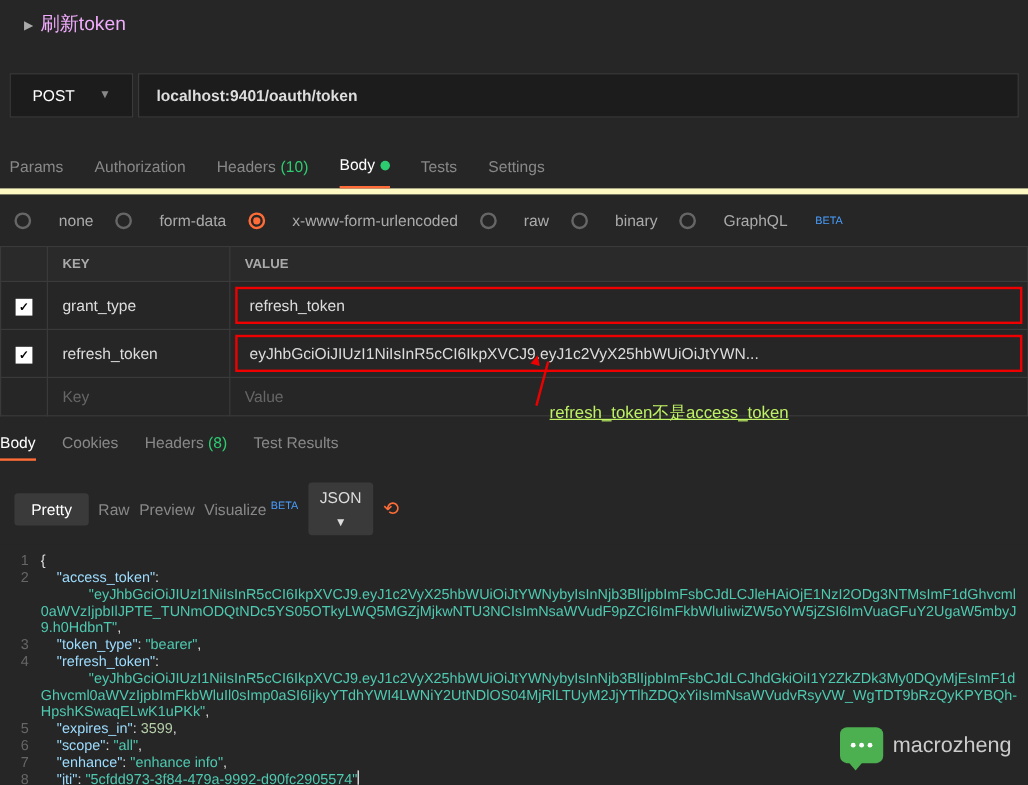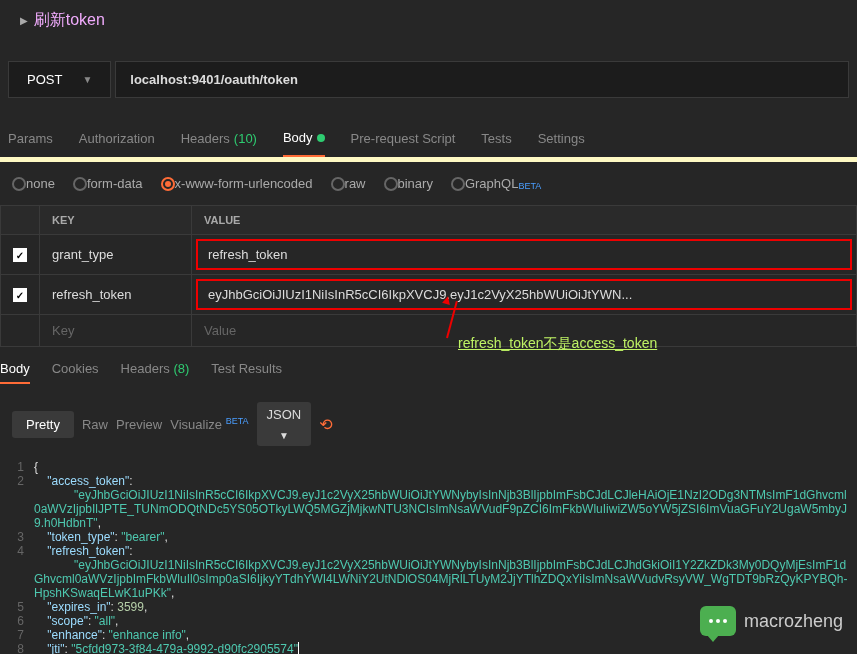--- a/index.html
+++ b/index.html
@@ -14,21 +14,21 @@
 .method-sel .chev { color: #888; font-size: 10px; }
 .url-input { flex: 1; background: #1c1c1c; color: #ddd; padding: 10px 14px; margin-left: 4px; border: 1px solid #3a3a3a; font-size: 13px; font-weight: bold; }
 
 .tabs { display: flex; gap: 26px; padding: 12px 8px 0 8px; border-bottom: 5px solid #fef9c3; }
 .tab { color: #888; padding-bottom: 10px; cursor: pointer; display: flex; align-items: center; gap: 4px; }
 .tab.active { color: #fff; border-bottom: 2px solid #ff6c37; }
 .count { color: #2ecc71; }
 .dot-green { width: 8px; height: 8px; background: #2ecc71; border-radius: 50%; display: inline-block; }
 
 .radio-row { display: flex; gap: 18px; padding: 14px 12px; align-items: center; }
-.radio { display: flex; align-items: flex-end; gap: 0; color: #aaa; }
+.radio { display: flex; align-items: center; gap: 23px; color: #aaa; }
 .radio-circle { width: 14px; height: 14px; border: 2px solid #666; border-radius: 50%; display: inline-flex; align-items: center; justify-content: center; }
 .radio-circle.sel { border-color: #ff6c37; }
 .radio-circle.sel::after { content: ''; width: 6px; height: 6px; background: #ff6c37; border-radius: 50%; }
 .beta { color: #4a9eff; font-size: 9px; vertical-align: super; }
 
 .tbl { width: 100%; border-collapse: collapse; }
 .tbl th { text-align: left; padding: 8px 12px; color: #aaa; font-weight: bold; font-size: 11px; background: #2a2a2a; border: 1px solid #3a3a3a; }
 .tbl td { padding: 8px 12px; border: 1px solid #3a3a3a; color: #ddd; }
 .tbl td.chk-cell { width: 36px; text-align: center; }
 .chk { width: 14px; height: 14px; background: #fff; display: inline-flex; align-items: center; justify-content: center; color: #000; font-size: 10px; font-weight: bold; }
@@ -85,21 +85,20 @@
   <div class="tab">Params</div>
   <div class="tab">Authorization</div>
   <div class="tab">
     <span>Headers</span>
     <span class="count">(10)</span>
   </div>
   <div class="tab active">
     <span>Body</span>
     <span class="dot-green"></span>
   </div>
-  <div class="tab">Pre-request Script</div>
   <div class="tab">Tests</div>
   <div class="tab">Settings</div>
 </div>
 
 <div class="radio-row">
   <label class="radio">
       <span class="radio-circle"></span>
       <span>none</span>
     </label>
   <label class="radio">

